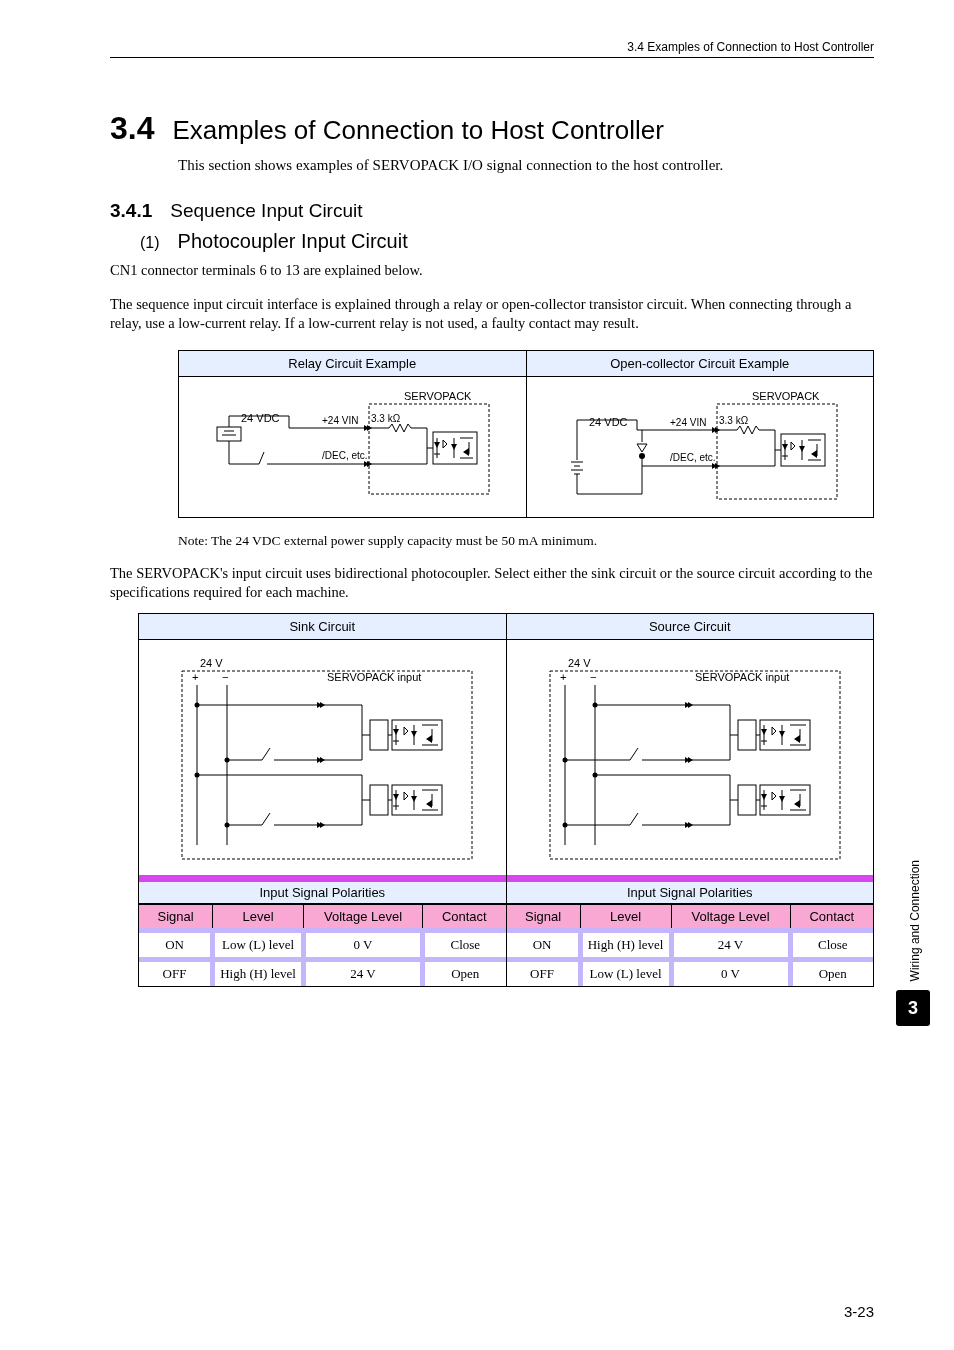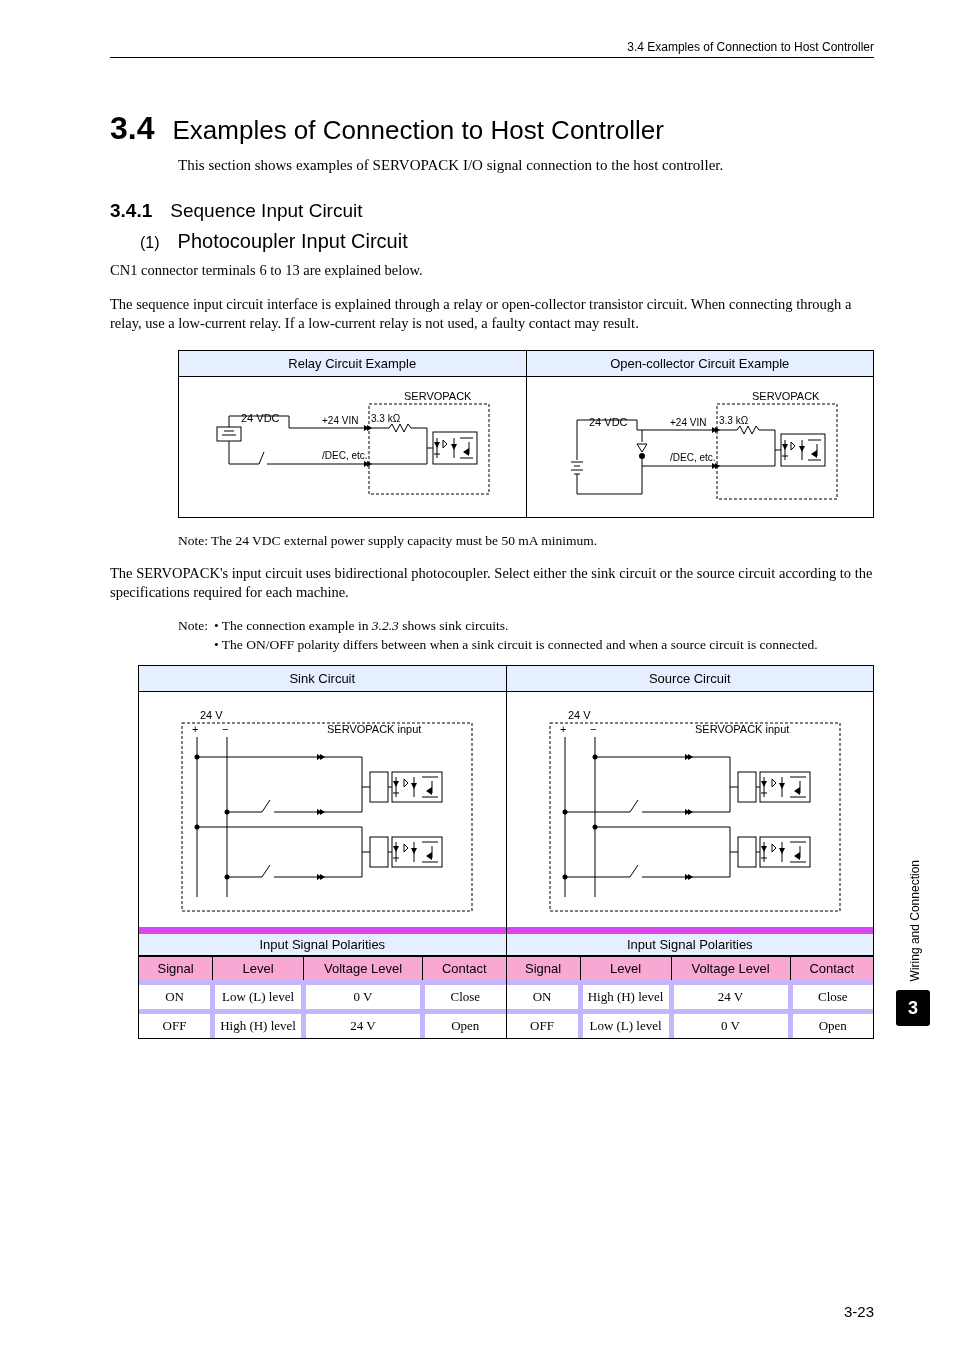--- a/index.html
+++ b/index.html
@@ -275,27 +275,20 @@
           <line x1="248" y1="68" x2="254" y2="68" stroke="#000"></line>
         </svg>
       </div>
     </div>
   </div>
 
   <div class="note-text">Note: The 24 VDC external power supply capacity must be 50 mA minimum.</div>
 
   <div class="body-text" style="margin-top:14px;">The SERVOPACK's input circuit uses bidirectional photocoupler. Select either the sink circuit or the source circuit according to the specifications required for each machine.</div>
 
-  <div class="note-list">
-    <div>Note:</div>
-    <div class="note-list-items">
-      <div>The connection example in <i>3.2.3</i> shows sink circuits.</div>
-      <div>The ON/OFF polarity differs between when a sink circuit is connected and when a source circuit is connected.</div>
-    </div>
-  </div>
 
   <div class="diagram-pair2">
     <div class="diagram-cell">
       <div class="diagram-head">Sink Circuit</div>
       <div class="diagram-body2">
         <svg width="340" height="225">
           <text x="48" y="22" font-family="Arial" font-size="11">24 V</text>
           <text x="40" y="36" font-family="Arial" font-size="11">+</text>
           <text x="70" y="36" font-family="Arial" font-size="11">−</text>
           <text x="175" y="36" font-family="Arial" font-size="11">SERVOPACK input</text>

